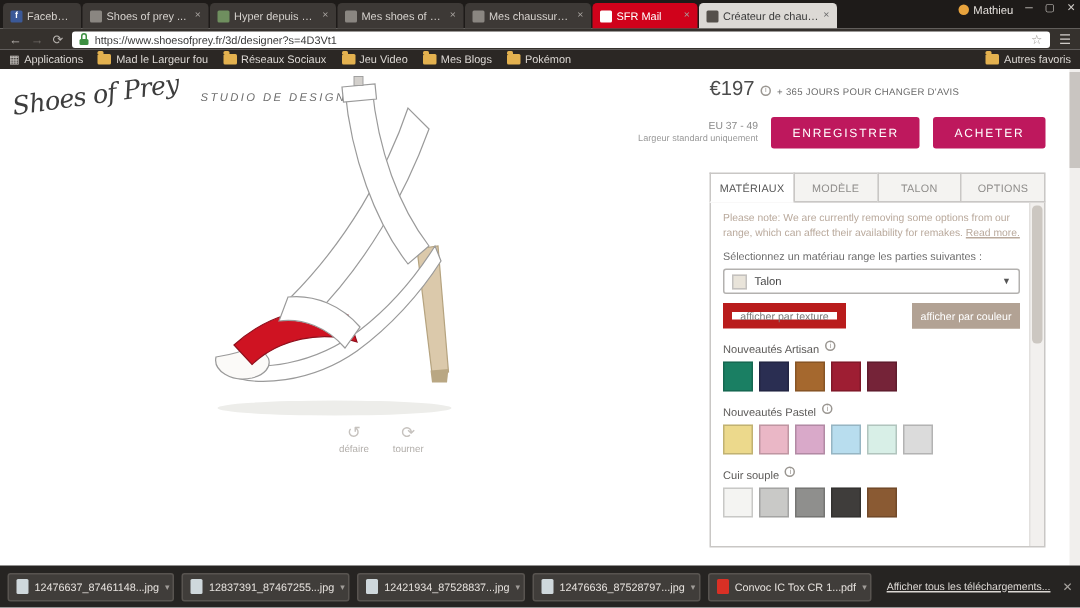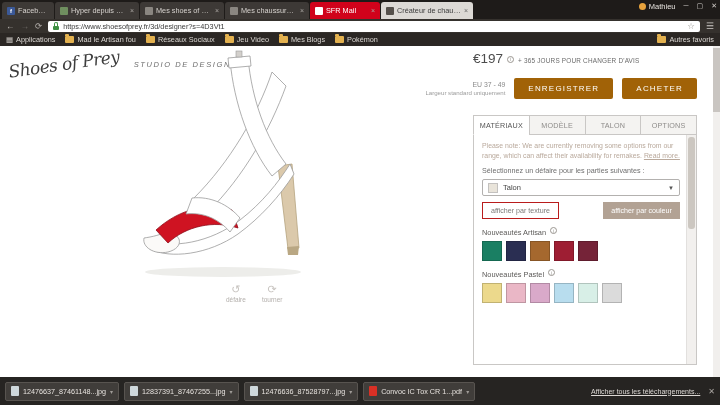--- a/index.html
+++ b/index.html
@@ -69,42 +69,42 @@
   .price{font-size:13.5px;color:#4c4c4c;}
   .infoc{width:7px;height:7px;border:1px solid #9a9691;border-radius:50%;font-size:5px;color:#9a9691;
          display:flex;align-items:center;justify-content:center;position:relative;top:-2px;box-sizing:border-box;flex:none;}
   .pnote{font-size:6.4px;color:#6a6a6a;letter-spacing:0.2px;}
 
   .buyrow{position:absolute;left:395px;top:32px;width:302px;display:flex;align-items:center;
           justify-content:flex-end;gap:9px;}
   .sizeblock{text-align:right;color:#9a9a9a;line-height:1.35;}
   .sizerange{font-size:6.9px;color:#8a8a8a;}
   .sizenote{font-size:6.1px;}
-  .btn{height:21px;display:flex;align-items:center;justify-content:center;background:#a16207;color:#fff;
+  .btn{height:21px;display:flex;align-items:center;justify-content:center;background:#be185d;color:#fff;
        font-size:8px;letter-spacing:1.2px;border-radius:2px;padding:0 14px;cursor:pointer;}
 
   .dtabs{position:absolute;left:473px;top:69px;width:224px;height:20px;display:flex;z-index:2;}
   .dtab{flex:1;border:1px solid #c9c7c5;margin-left:-1px;background:#f4f3f1;color:#8e8c8a;font-size:7.2px;
         letter-spacing:0.2px;display:flex;align-items:center;justify-content:center;box-sizing:border-box;}
   .dtab:first-child{margin-left:0;}
   .dtab-active{background:#fff;color:#555;border-bottom-color:#fff;}
 
   .panel{position:absolute;left:473px;top:88px;width:224px;height:231px;border:1px solid #c9c7c5;
          box-sizing:border-box;background:#fff;padding:6px 16px 0 8px;overflow:hidden;}
   .notice{font-size:6.9px;color:#b9a99c;line-height:1.4;}
   .rlink{text-decoration:underline;}
   .sellabel{margin-top:6px;font-size:7.2px;color:#6e6e6e;}
   .drop{margin-top:4px;height:17px;border:1px solid #b3b1af;border-radius:2px;display:flex;align-items:center;
         gap:5px;padding:0 5px;box-sizing:border-box;}
   .dropsw{width:10px;height:10px;border:1px solid #c3c1bf;box-sizing:border-box;background:#e9e4da;flex:none;}
   .dropval{flex:1;font-size:7.5px;color:#444;}
   .dropcaret{font-size:6px;color:#555;}
   .filters{margin-top:6px;display:flex;height:17px;}
   .fbtn{flex:1;display:flex;align-items:center;justify-content:center;font-size:7.1px;box-sizing:border-box;}
-  .fbtn-tex{background:#fff;border:1px solid #b91c1c;color:#7c7a78;}
+  .fbtn-tex{background:#fff;border:6px solid #b91c1c;color:#7c7a78;}
   .fbtn-col{background:#b2a294;border:1px solid #b2a294;color:#fff;margin-left:44px;}
   .group{margin-top:9px;}
   .ghead{display:flex;align-items:center;gap:4px;font-size:7.4px;color:#5c5a58;}
   .swrow{margin-top:4px;display:flex;gap:4px;}
   .sw{width:20px;height:20px;border:1px solid rgba(0,0,0,0.18);box-sizing:border-box;background:#ddd;}
   .pscroll{position:absolute;right:0;top:0;width:9px;height:229px;background:#f2f0ee;border-left:1px solid #e2e0de;}
   .pthumb{position:absolute;right:1px;top:2px;width:7px;height:92px;background:#ccc7c1;border-radius:3px;}
 
   
   .dlbar{position:absolute;left:0;top:377px;width:720px;height:28px;background:#262422;display:flex;
@@ -123,20 +123,25 @@
 
 <div id="screen">
 
   <div class="titlebar">
     <div class="tabstrip">
       <div class="tab tab-fb">
         <span class="fav" style="background: rgb(59, 89, 152);">f</span>
         <span class="tlabel">Facebook</span>
       </div>
       <div class="tab tab-normal">
+        <span class="fav" style="background: rgb(138, 134, 129);"></span>
+        <span class="tlabel">Shoes of prey ...</span>
+        <span class="tclose">×</span>
+      </div>
+      <div class="tab tab-normal">
         <span class="fav" style="background: rgb(111, 143, 95);"></span>
         <span class="tlabel">Hyper depuis du lan...</span>
         <span class="tclose">×</span>
       </div>
       <div class="tab tab-normal">
         <span class="fav" style="background: rgb(138, 134, 129);"></span>
         <span class="tlabel">Mes shoes of prey ...</span>
         <span class="tclose">×</span>
       </div>
       <div class="tab tab-normal">
@@ -181,21 +186,21 @@
     <span class="menuic">☰</span>
   </div>
 
   <div class="bookbar">
     <span class="bm">
       <span class="gridic">▦</span>
       <span>Applications</span>
     </span>
     <span class="bm">
       <span class="folder"></span>
-      <span>Mad le Artisan fou</span>
+      <span>Mad le Largeur fou</span>
     </span>
     <span class="bm">
       <span class="folder"></span>
       <span>Réseaux Sociaux</span>
     </span>
     <span class="bm">
       <span class="folder"></span>
       <span>Jeu Video</span>
     </span>
     <span class="bm">
@@ -267,21 +272,21 @@
       <div class="dtab">MODÈLE</div>
       <div class="dtab">TALON</div>
       <div class="dtab">OPTIONS</div>
     </div>
 
     <div class="panel" style="position:relative">
       <div class="notice">
         <span>Please note: We are currently removing some options from our range, which can affect their availability for remakes.</span>
         <span class="rlink">Read more.</span>
       </div>
-      <div class="sellabel">Sélectionnez un défaire pour les parties suivantes :</div>
+      <div class="sellabel">Sélectionnez un matériau range les parties suivantes :</div>
       <div class="drop">
         <span class="dropsw" style="background: rgb(233, 228, 218);"></span>
         <span class="dropval">Talon</span>
         <span class="dropcaret">▼</span>
       </div>
       <div class="filters">
         <div class="fbtn fbtn-tex">afficher par texture</div>
         <div class="fbtn fbtn-col">afficher par couleur</div>
       </div>
 
@@ -307,40 +312,58 @@
         <div class="swrow">
           <span class="sw" style="background: rgb(236, 217, 140);"></span>
           <span class="sw" style="background: rgb(234, 183, 198);"></span>
           <span class="sw" style="background: rgb(217, 169, 201);"></span>
           <span class="sw" style="background: rgb(184, 221, 238);"></span>
           <span class="sw" style="background: rgb(216, 239, 231);"></span>
           <span class="sw" style="background: rgb(219, 219, 219);"></span>
         </div>
       </div>
 
+      <div class="group">
+        <div class="ghead">
+          <span>Cuir souple</span>
+          <span class="infoc">i</span>
+        </div>
+        <div class="swrow">
+          <span class="sw" style="background: rgb(244, 244, 242);"></span>
+          <span class="sw" style="background: rgb(201, 201, 199);"></span>
+          <span class="sw" style="background: rgb(143, 143, 141);"></span>
+          <span class="sw" style="background: rgb(63, 61, 59);"></span>
+          <span class="sw" style="background: rgb(138, 90, 51);"></span>
+        </div>
+      </div>
 
       <div class="pscroll">
         <div class="pthumb"></div>
       </div>
     </div>
 
     <div class="winscroll">
       <div class="winthumb"></div>
     </div>
   </div>
 
   <div class="dlbar">
     <div class="dlitem">
       <span class="dlicon" style="background: rgb(207, 216, 220);"></span>
       <span class="dlname">12476637_87461148...jpg</span>
       <span class="dlcaret">▾</span>
     </div>
     <div class="dlitem">
       <span class="dlicon" style="background: rgb(207, 216, 220);"></span>
       <span class="dlname">12837391_87467255...jpg</span>
+      <span class="dlcaret">▾</span>
+    </div>
+    <div class="dlitem">
+      <span class="dlicon" style="background: rgb(207, 216, 220);"></span>
+      <span class="dlname">12421934_87528837...jpg</span>
       <span class="dlcaret">▾</span>
     </div>
     <div class="dlitem">
       <span class="dlicon" style="background: rgb(207, 216, 220);"></span>
       <span class="dlname">12476636_87528797...jpg</span>
       <span class="dlcaret">▾</span>
     </div>
     <div class="dlitem">
       <span class="dlicon" style="background: rgb(217, 48, 37);"></span>
       <span class="dlname">Convoc IC Tox CR 1...pdf</span>

